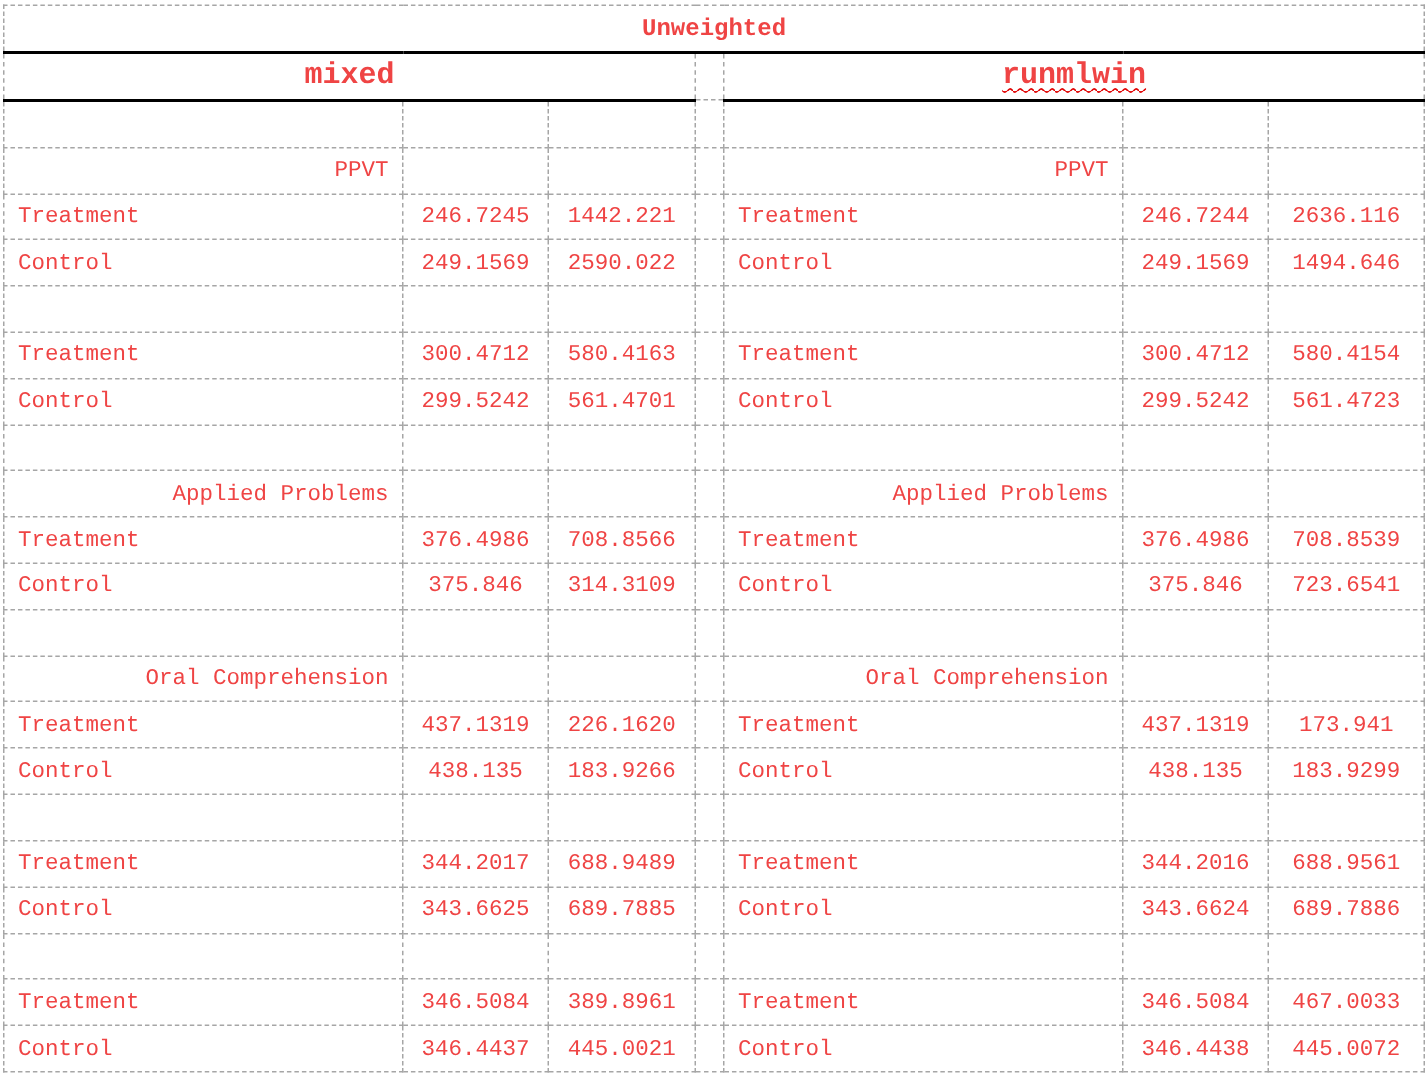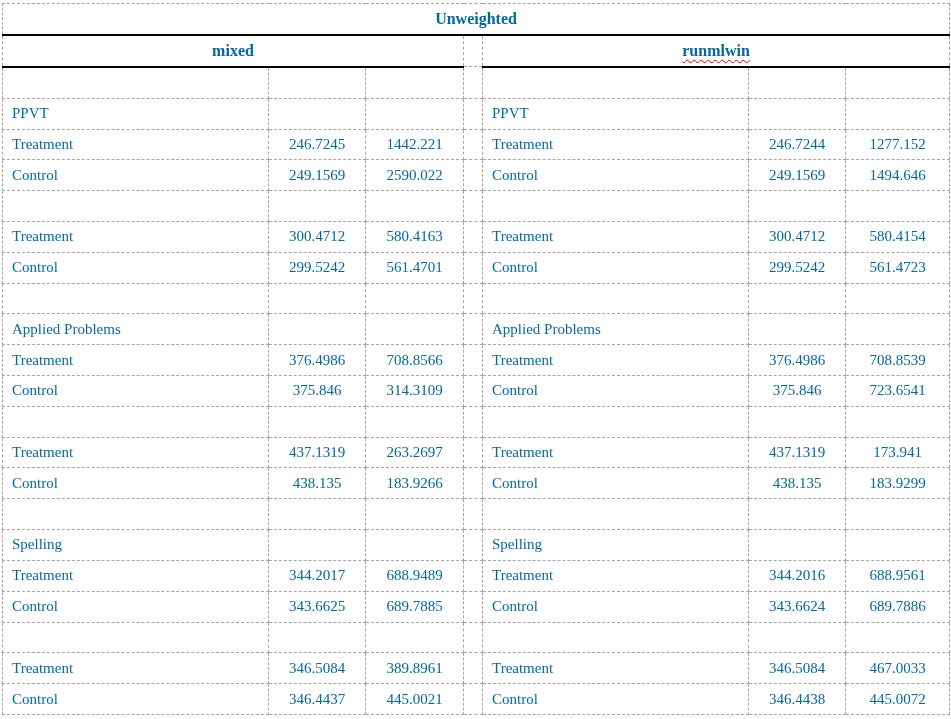--- a/index.html
+++ b/index.html
@@ -1,26 +1,26 @@
 <!DOCTYPE html>
 <html><head>
 <meta charset="utf-8">
 <style>
   html,body{margin:0;padding:0;background:#ffffff;width:951px;height:719px;overflow:hidden;}
   .doc{position:relative;width:842px;height:719px;background:#fff;
-       font-family:Liberation Serif, serif;color:#0369a1;}
+       font-family:Liberation Mono, monospace;color:#ef4444;}
   table.cmp{position:absolute;left:2px;top:3px;width:947px;height:712px;
             border-collapse:collapse;table-layout:fixed;font-size:15px;}
   td{border:1px dashed #a6a6a6;padding:0 9px;height:26px;overflow:hidden;
      white-space:nowrap;vertical-align:middle;font-size:15px;line-height:1;}
   td.num{text-align:center;}
-  td.ctr{text-align:left;}
+  td.ctr{text-align:right;}
   td.title-cell{font-weight:bold;font-size:16px;text-align:center;
                 border-bottom:2px solid #000;}
-  td.panel-name{font-weight:bold;font-size:16px;text-align:center;
+  td.panel-name{font-weight:bold;font-size:20px;text-align:center;
                 border-bottom:2px solid #000;}
   .squig{text-decoration-line:underline;text-decoration-style:wavy;
          text-decoration-color:#e00000;text-decoration-thickness:1px;
          text-underline-offset:3px;text-decoration-skip-ink:none;}
 </style>
 </head>
 <body>
 
 <div class="doc">
   <table class="cmp">
@@ -65,21 +65,21 @@
       <td></td>
           <td></td>
     </tr>
     <tr>
       <td>Treatment</td>
       <td class="num">246.7245</td>
       <td class="num">1442.221</td>
       <td></td>
       <td>Treatment</td>
       <td class="num">246.7244</td>
-      <td class="num">1277.152</td>
+      <td class="num">2636.116</td>
     </tr>
     <tr>
       <td>Control</td>
       <td class="num">249.1569</td>
       <td class="num">2590.022</td>
       <td></td>
       <td>Control</td>
       <td class="num">249.1569</td>
       <td class="num">1494.646</td>
     </tr>
@@ -152,23 +152,32 @@
       <td></td>
           <td></td>
           <td></td>
           <td></td>
           <td></td>
           <td></td>
           <td></td>
     </tr>
 
     <tr>
+      <td class="ctr">Oral Comprehension</td>
+      <td></td>
+          <td></td>
+          <td></td>
+      <td class="ctr">Oral Comprehension</td>
+      <td></td>
+          <td></td>
+    </tr>
+    <tr>
       <td>Treatment</td>
       <td class="num">437.1319</td>
-      <td class="num">263.2697</td>
+      <td class="num">226.1620</td>
       <td></td>
       <td>Treatment</td>
       <td class="num">437.1319</td>
       <td class="num">173.941</td>
     </tr>
     <tr>
       <td>Control</td>
       <td class="num">438.135</td>
       <td class="num">183.9266</td>
       <td></td>
@@ -179,29 +188,20 @@
     <tr>
       <td></td>
           <td></td>
           <td></td>
           <td></td>
           <td></td>
           <td></td>
           <td></td>
     </tr>
 
-    <tr>
-      <td>Spelling</td>
-      <td></td>
-          <td></td>
-          <td></td>
-      <td>Spelling</td>
-      <td></td>
-          <td></td>
-    </tr>
     <tr>
       <td>Treatment</td>
       <td class="num">344.2017</td>
       <td class="num">688.9489</td>
       <td></td>
       <td>Treatment</td>
       <td class="num">344.2016</td>
       <td class="num">688.9561</td>
     </tr>
     <tr>

